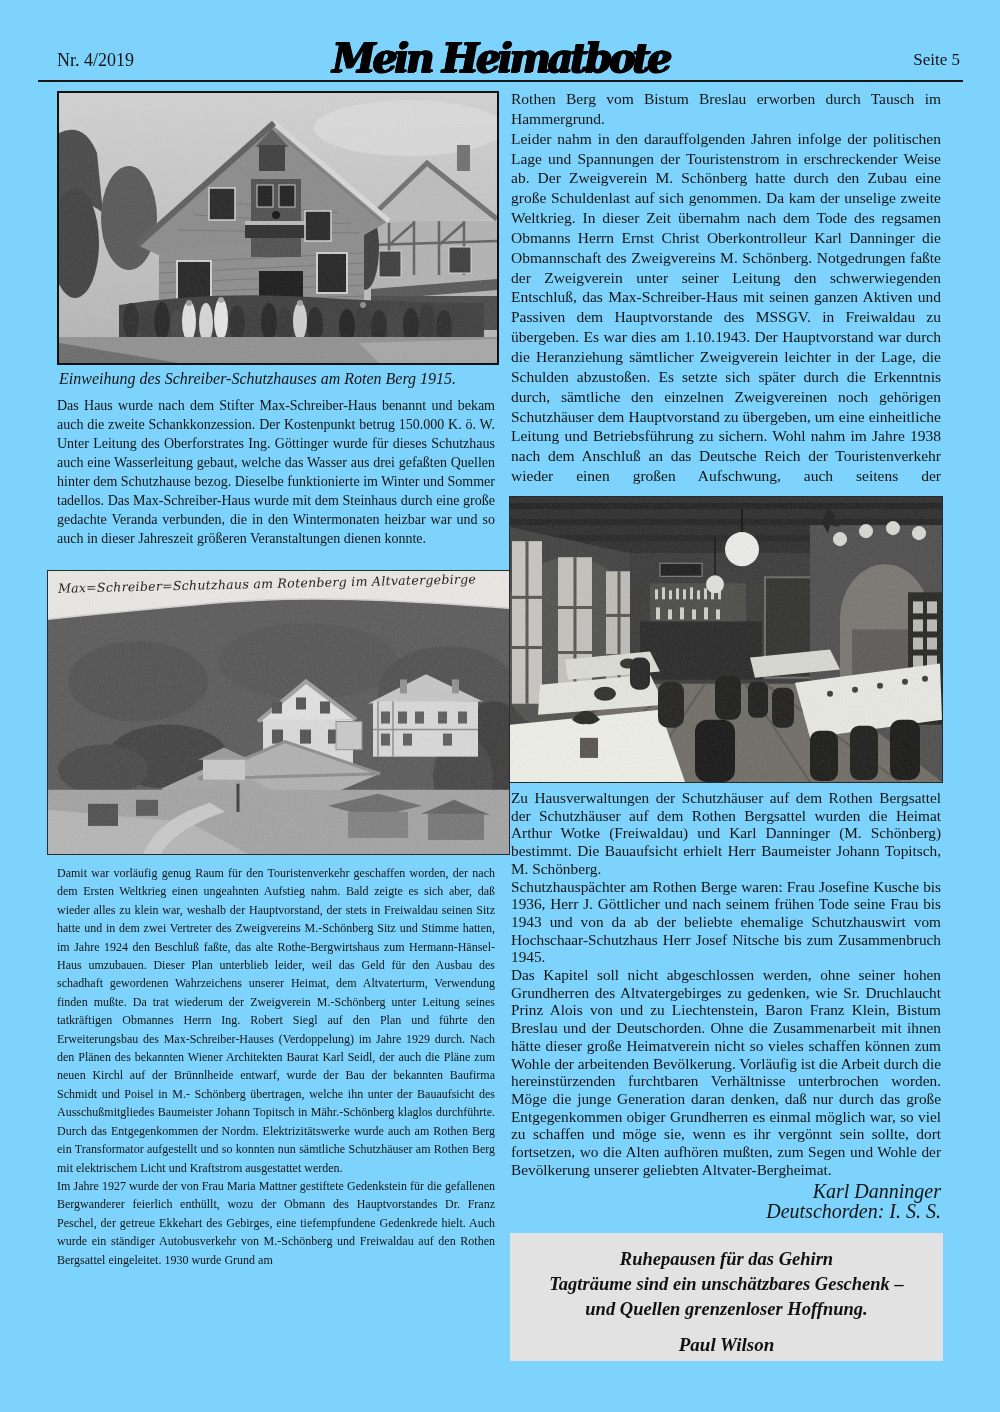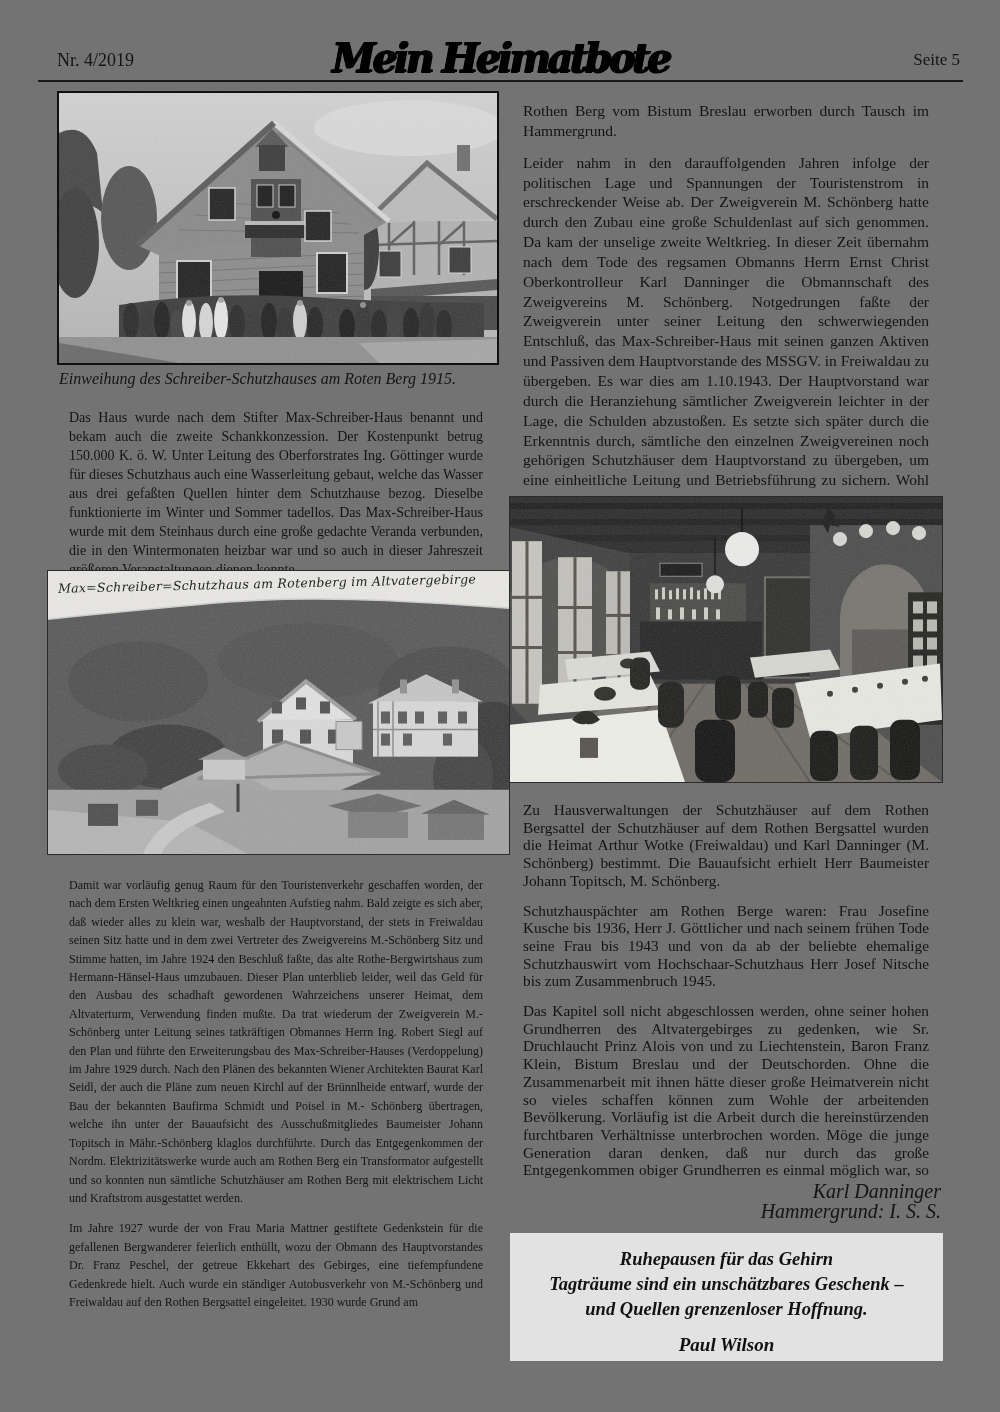--- a/index.html
+++ b/index.html
@@ -1,18 +1,18 @@
 <!DOCTYPE html>
 <html><head>
 <meta charset="utf-8">
 <title>Mein Heimatbote – Seite 5</title>
 <style>
   html,body{margin:0;padding:0;background:#ffffff;}
   .page{
-    position:relative;width:1000px;height:1412px;background:#737373;
+    position:relative;width:1000px;height:1412px;background:#7dd3fc;
     font-family:"Liberation Serif",serif;color:#141414;overflow:hidden;
   }
   
   .issue{position:absolute;left:57px;top:50px;font-size:18px;white-space:nowrap;}
   .pagenum{position:absolute;right:40px;top:50px;font-size:17px;white-space:nowrap;}
   .masthead{
     position:absolute;left:0;right:0;top:34px;text-align:center;
     font-family:"DejaVu Serif",serif;font-weight:bold;font-style:italic;
     font-size:39px;letter-spacing:-3px;color:#000;
     text-shadow:1px 0 #000,2px 0 #000,0 1px #000;
@@ -27,21 +27,21 @@
   .photo2{left:47px;top:570px;width:461px;height:283px;border:1px solid #2a2a2a;}
   .photo3{left:509px;top:496px;width:432px;height:285px;border:1px solid #2a2a2a;}
   .p2caption{
     position:absolute;left:10px;top:5px;width:420px;
     font-family:"DejaVu Serif",serif;font-style:italic;font-size:12.5px;
     color:#242424;transform:rotate(-1.3deg);letter-spacing:.3px;white-space:nowrap;
   }
 
   
   .tblock{position:absolute;text-align:justify;overflow:hidden;}
-  .tblock p{margin:12px;}
+  .tblock p{margin:0;}
   .caption1{
     position:absolute;left:59px;top:370px;width:436px;
     font-style:italic;font-size:16px;white-space:nowrap;overflow:hidden;
   }
   .lcol-top{left:57px;top:396px;width:438px;height:176px;font-size:14px;line-height:19px;}
   .lcol-bottom{left:57px;top:864px;width:438px;height:500px;font-size:12px;line-height:18.4px;}
   .rcol-top{left:511px;top:89px;width:430px;height:402px;font-size:15.5px;line-height:19.85px;}
   .rcol-bottom{left:511px;top:789px;width:430px;height:392px;font-size:15.3px;line-height:17.7px;}
 
   .sig{
@@ -395,21 +395,21 @@
   </div>
 
   <div class="tblock rcol-bottom">
     <p>Zu Hausverwaltungen der Schutzhäuser auf dem Rothen Bergsattel der Schutzhäuser auf dem Rothen Bergsattel wurden die Heimat Arthur Wotke (Freiwaldau) und Karl Danninger (M. Schönberg) bestimmt. Die Bauaufsicht erhielt Herr Baumeister Johann Topitsch, M. Schönberg.</p>
     <p>Schutzhauspächter am Rothen Berge waren: Frau Josefine Kusche bis 1936, Herr J. Göttlicher und nach seinem frühen Tode seine Frau bis 1943 und von da ab der beliebte ehemalige Schutzhauswirt vom Hochschaar-Schutzhaus Herr Josef Nitsche bis zum Zusammenbruch 1945.</p>
     <p>Das Kapitel soll nicht abgeschlossen werden, ohne seiner hohen Grundherren des Altvatergebirges zu gedenken, wie Sr. Druchlaucht Prinz Alois von und zu Liechtenstein, Baron Franz Klein, Bistum Breslau und der Deutschorden. Ohne die Zusammenarbeit mit ihnen hätte dieser große Heimatverein nicht so vieles schaffen können zum Wohle der arbeitenden Bevölkerung. Vorläufig ist die Arbeit durch die hereinstürzenden furchtbaren Verhältnisse unterbrochen worden. Möge die junge Generation daran denken, daß nur durch das große Entgegenkommen obiger Grundherren es einmal möglich war, so viel zu schaffen und möge sie, wenn es ihr vergönnt sein sollte, dort fortsetzen, wo die Alten aufhören mußten, zum Segen und Wohle der Bevölkerung unserer geliebten Altvater-Bergheimat.</p>
   </div>
 
   <div class="sig">
     <div>Karl Danninger</div>
-    <div>Hammergrund: I. S. S.</div>
+    <div>Deutschorden: I. S. S.</div>
   </div>
 
   <div class="quote-box">
     <div>Ruhepausen für das Gehirn</div>
     <div>Tagträume sind ein unschätzbares Geschenk –</div>
     <div>und Quellen grenzenloser Hoffnung.</div>
     <div class="quote-author">Paul Wilson</div>
   </div>
 
 </div>

